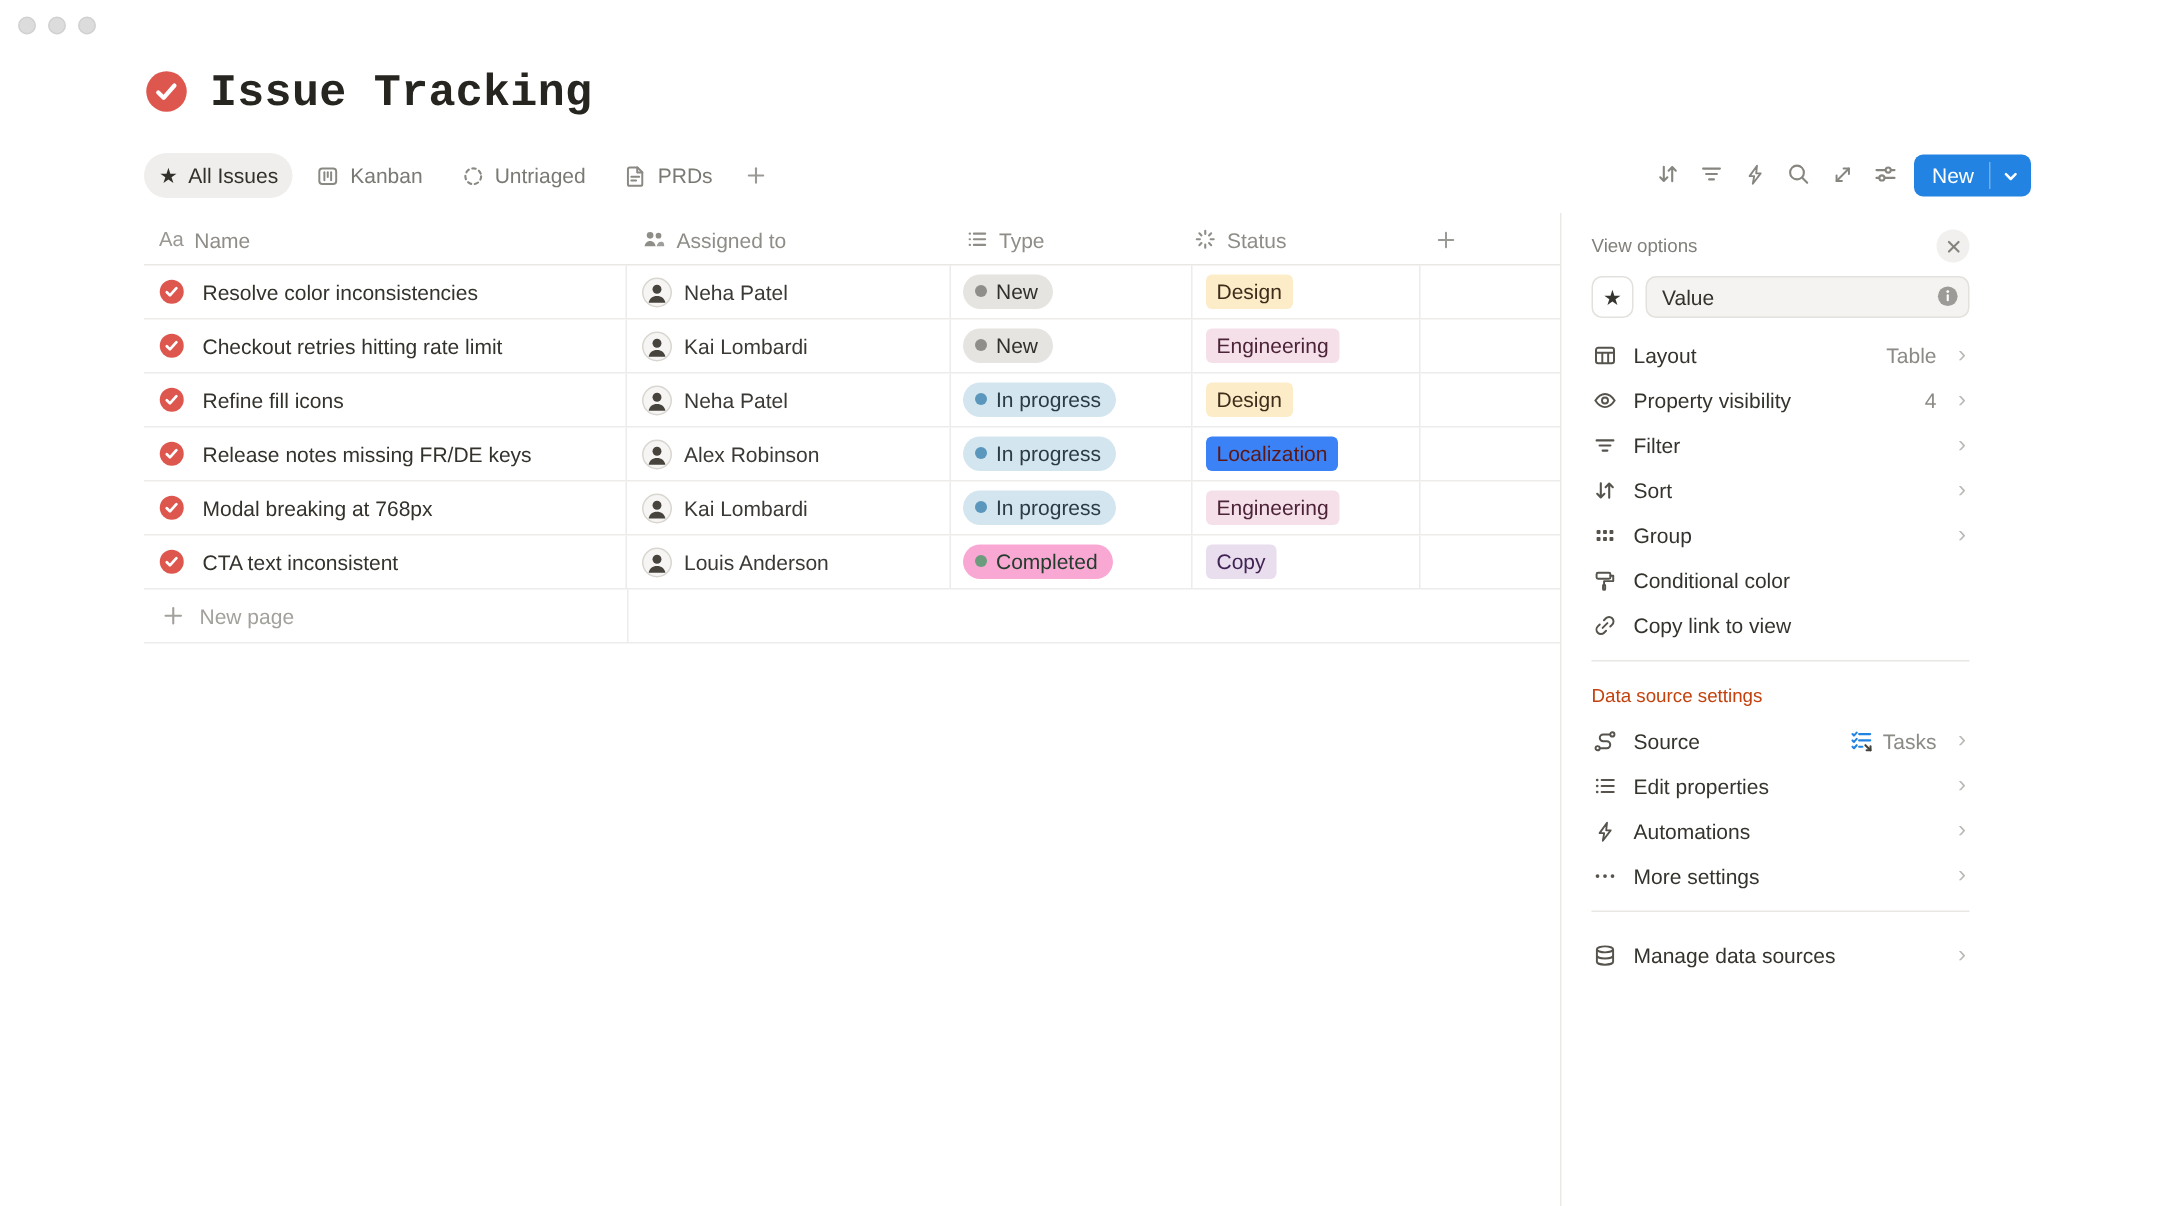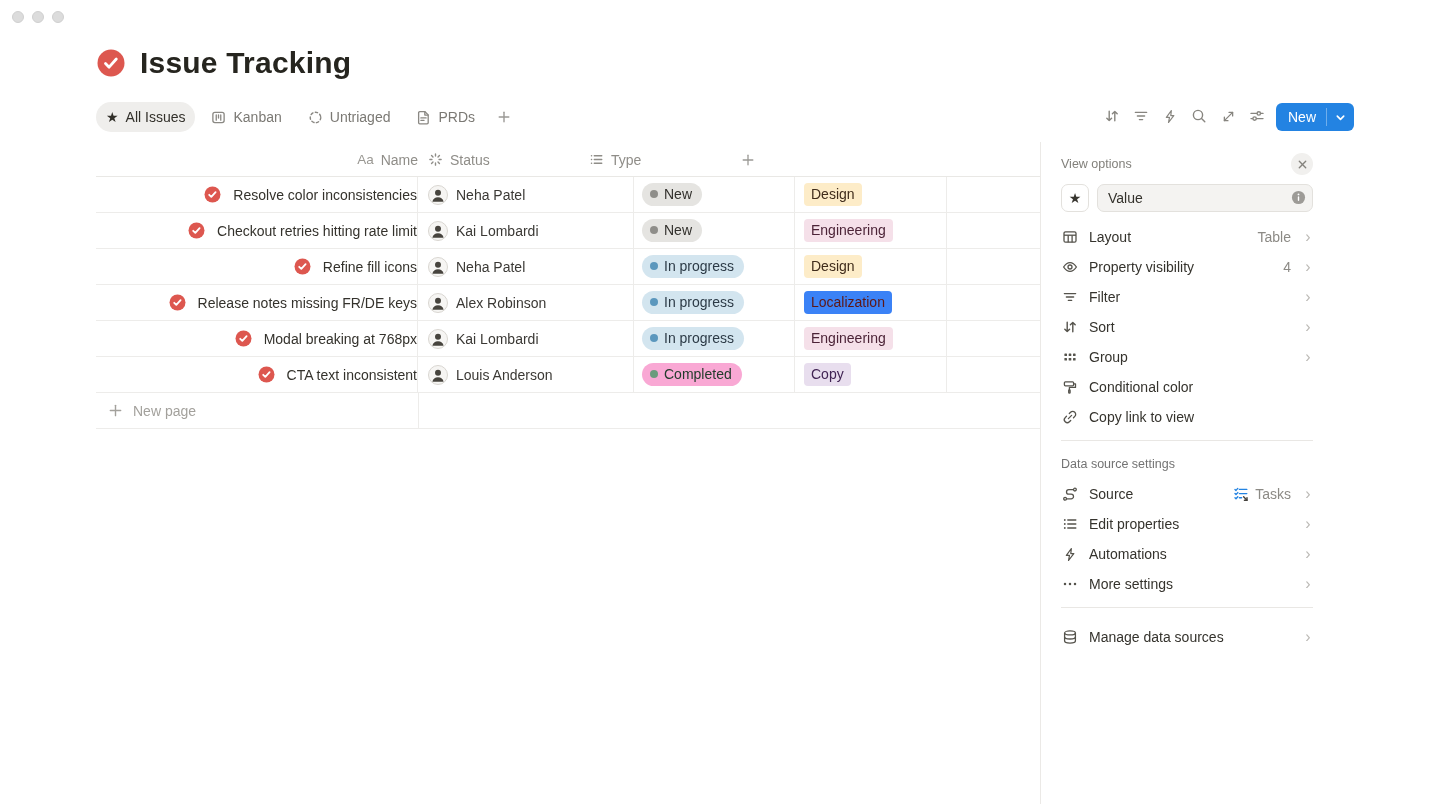--- a/index.html
+++ b/index.html
@@ -5,21 +5,21 @@
   * { margin:0; padding:0; box-sizing:border-box; }
   html,body { width:1440px; height:804px; background:#ffffff;
     font-family:"Liberation Sans", sans-serif; color:#37352f; overflow:hidden; }
   svg { display:block; }
 
   
   .traffic { position:absolute; top:11px; left:12px; display:flex; gap:8px; }
   .traffic .dot-btn { width:12px; height:12px; border-radius:50%; background:#dcdcdc; border:1px solid #d0d0d0; }
 
   
-  .page-header { position:absolute; left:96px; top:46px; display:flex; align-items:center; gap:14px; }
+  .page-header { position:absolute; left:96px; top:46px; display:flex; gap:14px;font-family:Liberation Mono, monospace; }
   .page-icon { width:30px; height:30px; }
   .page-title { font-size:30px; font-weight:700; color:#26251f; letter-spacing:.2px; }
 
   
   .tabs { position:absolute; left:96px; top:102px; display:flex; align-items:center; gap:6px; }
   .tab { display:flex; align-items:center; gap:7px; height:30px; padding:0 10px; border-radius:16px;
          font-size:14px; font-weight:500; color:#7b7974; cursor:pointer; }
   .tab.active { background:#efeeec; color:#32302a; }
   .tab .t-icon { font-size:14px; line-height:1; color:#8a8883; }
   .tab.active .t-icon { color:#32302a; }
@@ -36,21 +36,21 @@
   .new-btn .nb-chevron { display:flex; align-items:center; padding:0 8px; }
 
   
   .table { position:absolute; left:96px; top:143px; width:960px; }
   .thead { display:flex; height:34px; align-items:center; border-bottom:1px solid #e9e8e5; color:#8f8d88; font-size:14px; }
   .thead .hcell { display:flex; align-items:center; gap:7px; padding-left:10px; height:100%; }
   .thead .hc-aa { font-size:13.5px; color:#9a9893; }
   .trow { display:flex; height:36px; align-items:stretch; border-bottom:1px solid #edecea; }
   .cell { display:flex; align-items:center; border-right:1px solid #edecea; overflow:hidden; }
   .cell:last-child { border-right:none; }
-  .w-name { width:322px;justify-content:flex-end; } .w-assign { width:216px; } .w-status { width:161px; } .w-type { width:152px; } .w-plus { width:109px; }
+  .w-name { width:322px; } .w-assign { width:216px; } .w-status { width:161px; } .w-type { width:152px; } .w-plus { width:109px; }
   .name-cell { padding-left:10px; gap:12px; }
   .row-title { font-size:14px; font-weight:500; color:#34322c; white-space:nowrap; }
   .assign-cell { padding-left:10px; gap:8px; }
   .assignee-name { font-size:14px; color:#3b3935; white-space:nowrap; }
   .avatar { width:20px; height:20px; border-radius:50%; overflow:hidden; background:#f6f5f3; border:1px solid #d9d6d1; flex:none; }
   .status-cell { padding-left:8px; }
   .type-cell { padding-left:9px; }
   .status-pill { display:inline-flex; align-items:center; gap:6px; padding:3px 10px 3px 8px; border-radius:999px; font-size:14px; line-height:1.2; white-space:nowrap; }
   .status-pill .dot { width:8px; height:8px; border-radius:50%; flex:none; }
   .type-pill { display:inline-block; padding:3px 7px; border-radius:4px; font-size:14px; line-height:1.2; white-space:nowrap; }
@@ -74,21 +74,21 @@
   .info-badge { position:absolute; right:7px; top:6px; }
 
   .menu { width:252px; }
   .menu-item { display:flex; align-items:center; height:30px; gap:10px; cursor:pointer; }
   .mi-icon { width:18px; display:flex; justify-content:center; color:#55534c; flex:none; }
   .mi-label { flex:1; font-size:14px; color:#35332d; white-space:nowrap; }
   .mi-value { font-size:14px; color:#8c8a85; display:flex; align-items:center; gap:6px; white-space:nowrap; }
   .mi-chevron { color:#bcbab6; font-size:16px; line-height:1; margin-left:2px; width:10px; text-align:center; }
   .mi-chevron.hidden { visibility:hidden; }
   .panel-divider { width:252px; height:1px; background:#e9e7e4; margin:8px 0; }
-  .section-label { font-size:12.5px; color:#737373; height:26px; display:flex; align-items:flex-end; padding-bottom:4px; margin-bottom:4px; }
+  .section-label { font-size:12.5px; color:#c2410c; height:26px; display:flex; align-items:flex-end; padding-bottom:4px; margin-bottom:4px; }
   .mi-gap { height:6px; }
 </style>
 </head>
 <body>
 
 <div class="traffic">
   <div class="dot-btn"></div>
   <div class="dot-btn"></div>
   <div class="dot-btn"></div>
 </div>
@@ -194,50 +194,61 @@
         <path d="M2.5 4.5L6 8l3.5-3.5"></path>
       </svg>
   </span>
 </div>
 
 <div class="table">
   <div class="thead">
     <div class="hcell w-name">
       <span class="hc-aa">Aa</span>
       <span>Name</span>
+    </div>
+    <div class="hcell w-assign">
+      <span>
+        <svg width="16" height="16" viewBox="0 0 16 16" fill="currentColor">
+            <circle cx="5.4" cy="4.9" r="2.2"></circle>
+            <path d="M1.7 12.2c.3-2.2 1.8-3.6 3.7-3.6s3.4 1.4 3.7 3.6z"></path>
+            <circle cx="11" cy="5.1" r="1.9"></circle>
+            <path d="M9.8 12.2c.2-1.9 1.4-3.1 3-3.1 1 0 1.4.4 1.6.8.3.6.4 1.5.4 2.3z" opacity=".85"></path>
+          </svg>
+      </span>
+      <span>Assigned to</span>
+    </div>
+    <div class="hcell w-type">
+      <span>
+        <svg width="15" height="15" viewBox="0 0 16 16" fill="none" stroke="currentColor" stroke-width="1.5" stroke-linecap="round">
+            <line x1="5.6" y1="4" x2="13.6" y2="4"></line>
+            <line x1="5.6" y1="8" x2="13.6" y2="8"></line>
+            <line x1="5.6" y1="12" x2="13.6" y2="12"></line>
+            <line x1="2.6" y1="4" x2="2.8" y2="4"></line>
+            <line x1="2.6" y1="8" x2="2.8" y2="8"></line>
+            <line x1="2.6" y1="12" x2="2.8" y2="12"></line>
+          </svg>
+      </span>
+      <span>Type</span>
     </div>
     <div class="hcell w-status">
       <span>
         <svg width="15" height="15" viewBox="0 0 16 16" stroke="currentColor" stroke-width="1.5" stroke-linecap="round">
             <g>
               <line x1="8" y1="2" x2="8" y2="4.2"></line>
               <line x1="12.2" y1="3.8" x2="10.7" y2="5.3"></line>
               <line x1="14" y1="8" x2="11.8" y2="8"></line>
               <line x1="12.2" y1="12.2" x2="10.7" y2="10.7"></line>
               <line x1="8" y1="14" x2="8" y2="11.8"></line>
               <line x1="3.8" y1="12.2" x2="5.3" y2="10.7"></line>
               <line x1="2" y1="8" x2="4.2" y2="8"></line>
               <line x1="3.8" y1="3.8" x2="5.3" y2="5.3"></line>
             </g>
           </svg>
       </span>
       <span>Status</span>
-    </div>
-    <div class="hcell w-type">
-      <span>
-        <svg width="15" height="15" viewBox="0 0 16 16" fill="none" stroke="currentColor" stroke-width="1.5" stroke-linecap="round">
-            <line x1="5.6" y1="4" x2="13.6" y2="4"></line>
-            <line x1="5.6" y1="8" x2="13.6" y2="8"></line>
-            <line x1="5.6" y1="12" x2="13.6" y2="12"></line>
-            <line x1="2.6" y1="4" x2="2.8" y2="4"></line>
-            <line x1="2.6" y1="8" x2="2.8" y2="8"></line>
-            <line x1="2.6" y1="12" x2="2.8" y2="12"></line>
-          </svg>
-      </span>
-      <span>Type</span>
     </div>
     <div class="hcell w-plus">
       <svg width="14" height="14" viewBox="0 0 16 16" stroke="#9b9995" stroke-width="1.5" stroke-linecap="round">
           <line x1="8" y1="2.5" x2="8" y2="13.5"></line>
           <line x1="2.5" y1="8" x2="13.5" y2="8"></line>
         </svg>
     </div>
   </div>
   <div id="table-body">
       <div class="trow">

